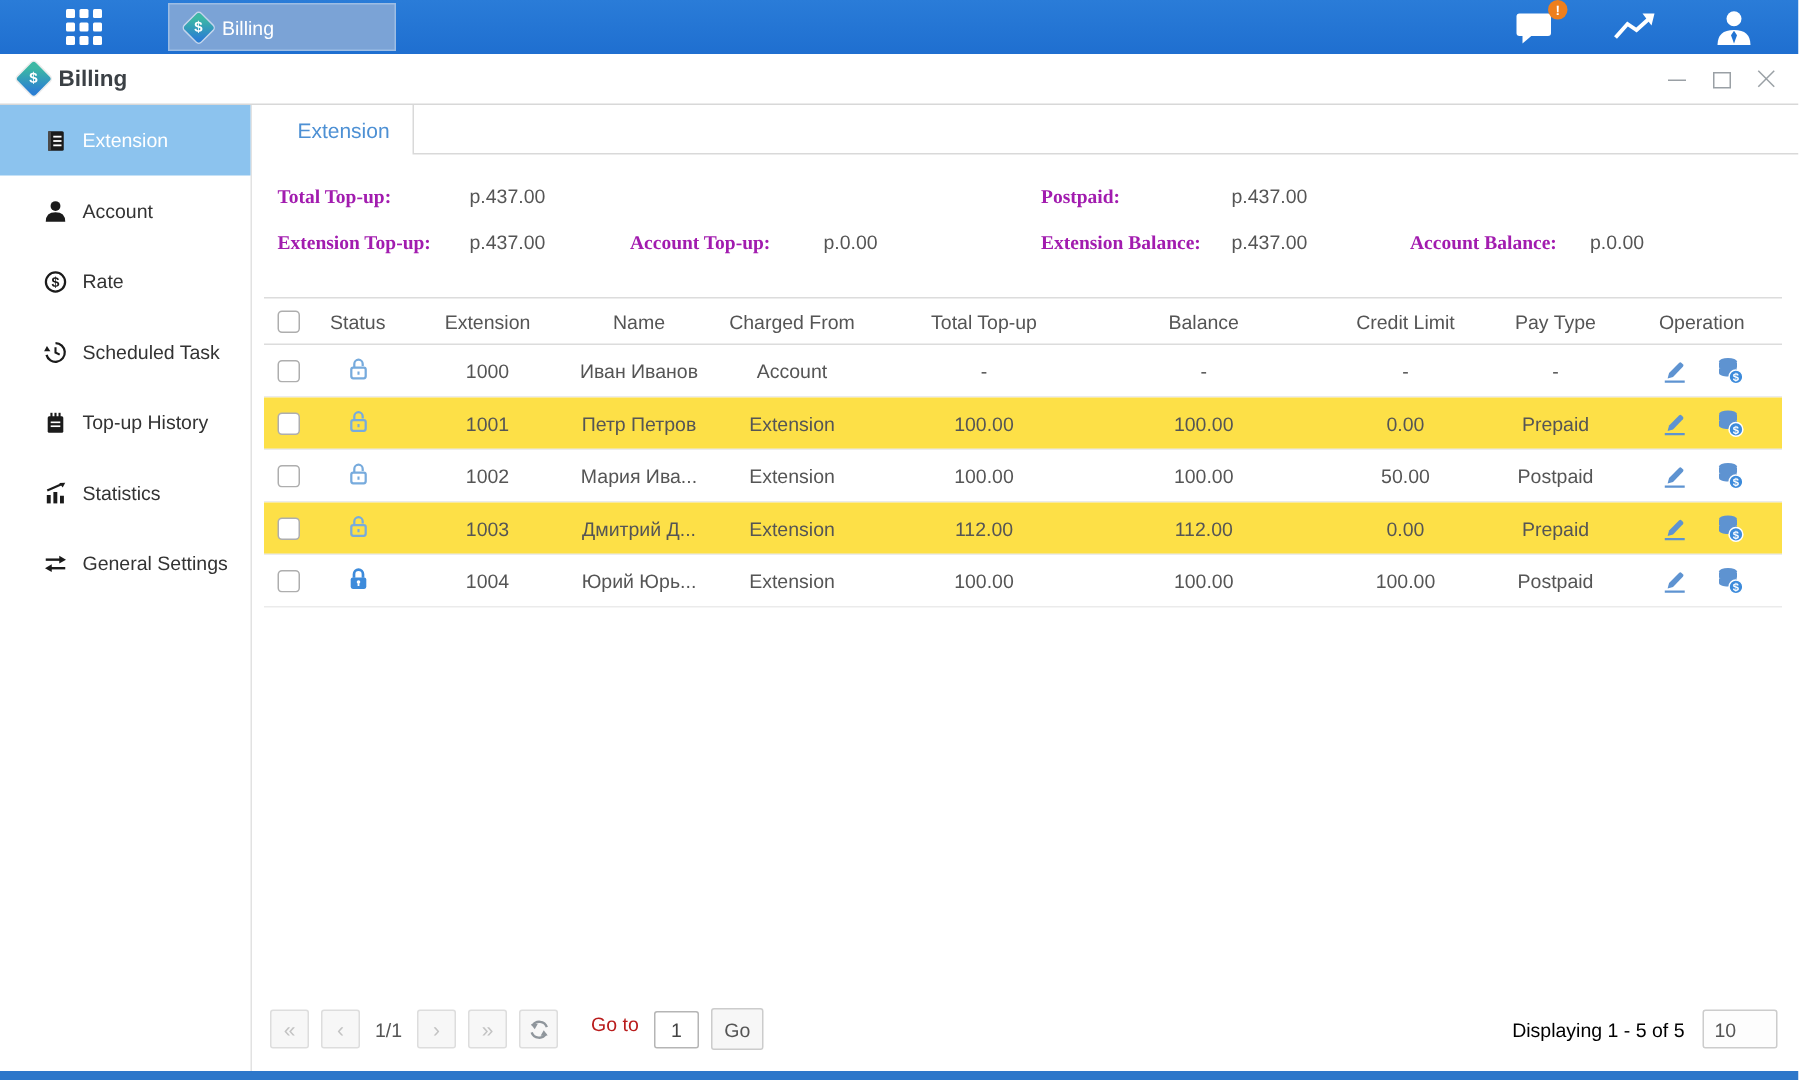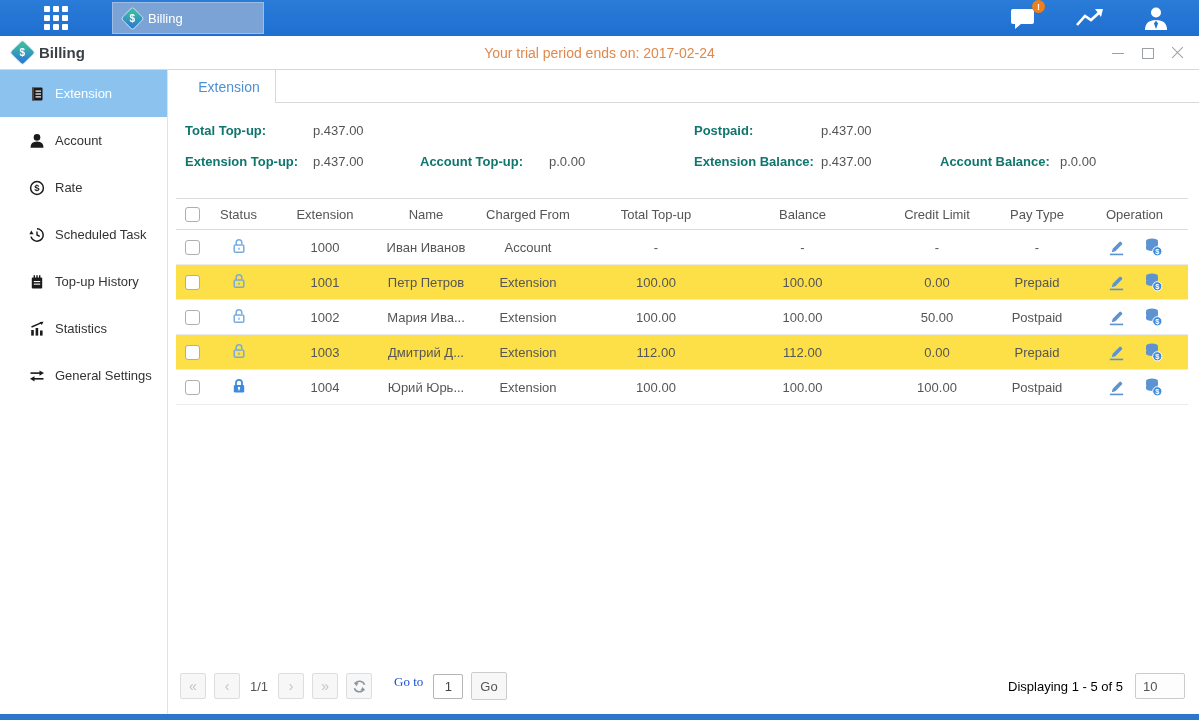--- a/index.html
+++ b/index.html
@@ -42,21 +42,21 @@
   .content { flex:1; display:flex; flex-direction:column; min-width:0; }
 
   
   .tabbar { height:33px; display:flex; align-items:stretch; }
   .tabbar .lpad { width:15px; }
   .tab { width:93px; display:flex; align-items:center; justify-content:center; color:#4d90d4; font-size:14px; border-right:1px solid #d9d9d9; background:#fff; cursor:pointer; }
   .tabbar .rest { flex:1; border-bottom:1px solid #d9d9d9; }
 
   
   .summary { margin:12px 0 0 17px; display:grid; grid-template-columns:128px 107px 129px 145px 127px 119px 120px auto; grid-auto-rows:31px; align-items:center; }
-  .summary .lab { font-weight:bold; color:#0f766e; }
+  .summary .lab { font-weight:bold; color:#a21caf;font-family:Liberation Serif, serif; }
   .summary .val { color:#555; }
 
   
   .toolbar { margin:13px 0 0 17px; display:flex; gap:8px; }
   .btn-blue { background:#3884d4; color:#fff; border:none; border-radius:2px; height:29px; padding:0 14px; font-size:13px; font-family:inherit; cursor:pointer; }
 
   
   .table { margin:21px 11px 0 8px; }
   .trow { display:flex; align-items:center; height:35px; border-bottom:1px solid #ebebeb; }
   .trow.head { height:32px; border-top:1px solid #dcdcdc; border-bottom:1px solid #dcdcdc; color:#555; }
@@ -69,21 +69,21 @@
   .c.op { width:107px; display:flex; align-items:center; justify-content:center; gap:17px; }
   .c.op svg { cursor:pointer; }
   .checkbox { appearance:none; -webkit-appearance:none; width:15px; height:15px; border:1px solid #aeaeae; border-radius:3px; background:#fff; cursor:pointer; vertical-align:middle; }
 
   .spacer { flex:1; }
 
   
   .pagination { height:48px; display:flex; align-items:center; padding:0 14px 8px 12px; }
   .pgbtn { width:26px; height:26px; background:#f7f7f7; border:1px solid #ddd; border-radius:2px; display:flex; align-items:center; justify-content:center; color:#c3c3c3; font-size:14px; margin-right:8px; cursor:pointer; }
   .pgnum { color:#555; margin:0 10px 0 2px; }
-  .goto-label { margin:0 10px 8px 14px; color:#1d4ed8;font-family:Liberation Serif, serif; }
+  .goto-label { margin:0 10px 8px 14px; color:#b91c1c; }
   .goto-input { width:30px; height:25px; border:1px solid #b5b5b5; border-radius:2px; text-align:center; font-family:inherit; font-size:13px; color:#444; margin-right:8px; }
   .go-btn { height:28px; padding:0 8px; background:#f7f7f7; border:1px solid #ccc; border-radius:2px; color:#555; font-family:inherit; font-size:13px; cursor:pointer; }
   .displaying { margin-left:auto; color:#000000; margin-right:12px; }
   .pagesize { width:50px; height:26px; border:1px solid #ccc; border-radius:2px; background:#fdfdfd; display:flex; align-items:center; padding:4px 7px; color:#555; cursor:pointer; }
   .pagesize .caret { margin-left:auto; width:0; height:0; border-left:5px solid transparent; border-right:5px solid transparent; border-top:6px solid #7d8setAttribute890; border-top-color:#7d858e; }
 
   .bottom-strip { height:6px; background:#2d77ca; }
 </style>
 </head>
 <body>
@@ -132,21 +132,20 @@
   </div>
 </div>
 
 <div class="titlebar">
   <div class="app-title">
     <div class="diamond">
         <span>$</span>
       </div>
     <b>Billing</b>
   </div>
-  <div class="trial">Your trial period ends on: 2017-02-24</div>
   <div class="winctl">
     <div class="wc-min"></div>
     <div class="wc-max"></div>
     <div class="wc-close"></div>
   </div>
 </div>
 
 <div class="app-body">
 
   <div class="sidebar">

